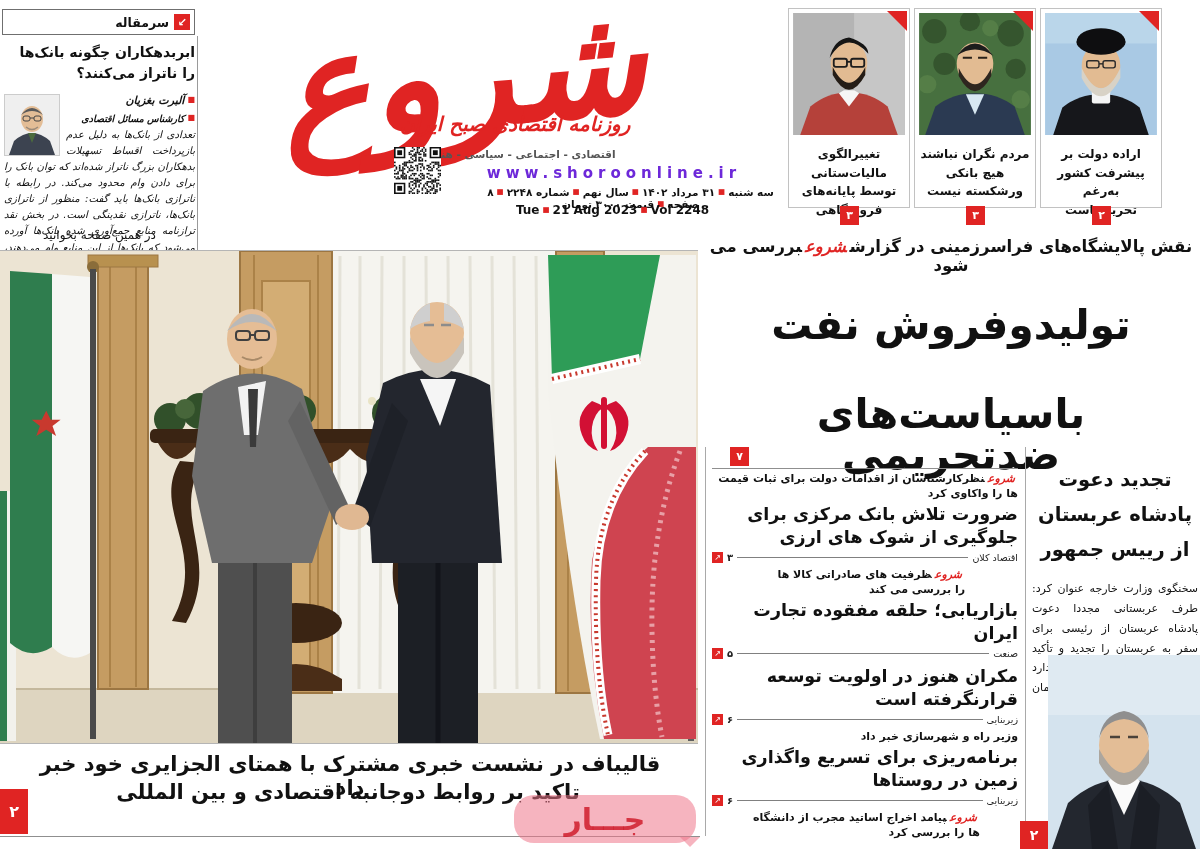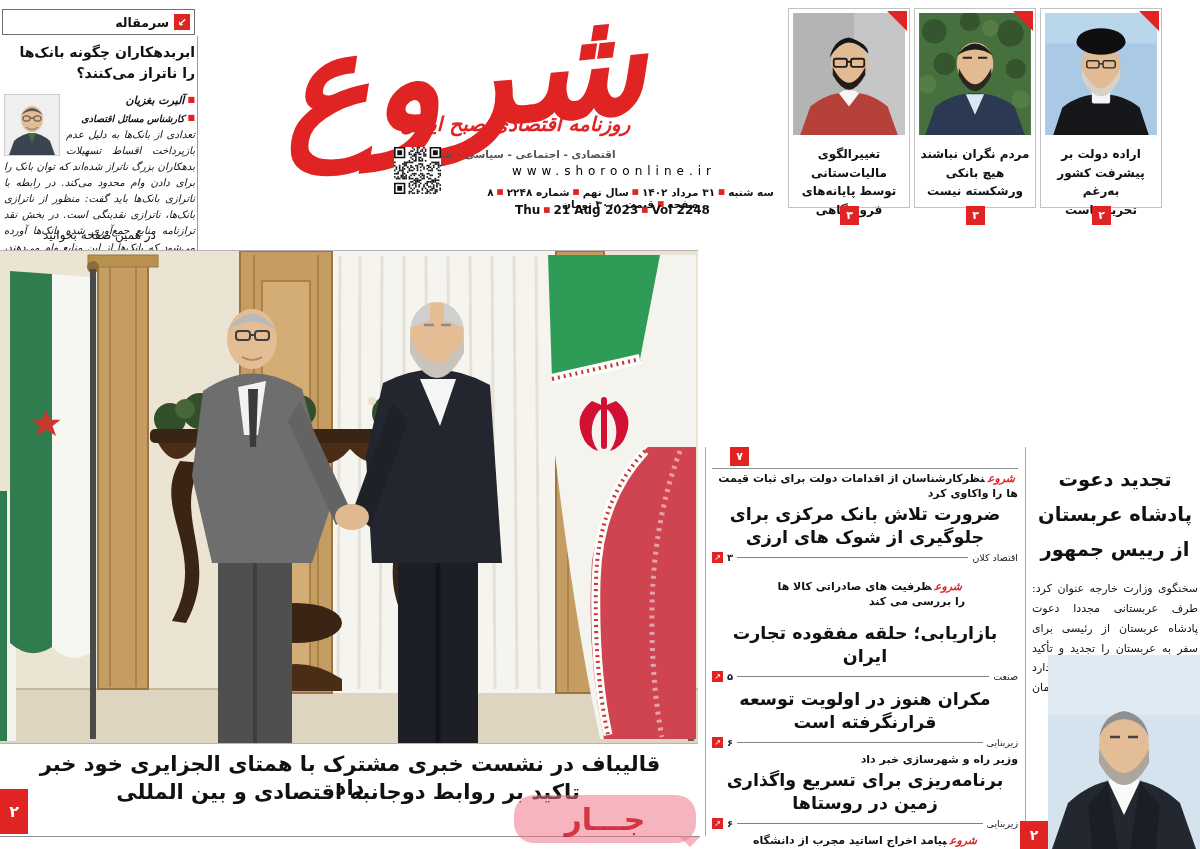--- a/index.html
+++ b/index.html
@@ -28,22 +28,22 @@
 
   
   .logo{position:absolute;left:238px;top:-28px;width:450px;text-align:center;color:#e02423;
         font-size:148px;font-weight:bold;transform:rotate(-5deg);line-height:1.4;
         font-style:italic;letter-spacing:-4px;}
   .tagline{position:absolute;right:450px;top:112px;width:350px;text-align:left;color:#e02423;
            font-size:20px;font-weight:bold;font-style:italic;}
   .cats{position:absolute;right:455px;top:148px;width:320px;text-align:left;color:#555;
         font-size:10.5px;font-weight:bold;}
   .qr{position:absolute;left:394px;top:147px;width:47px;height:47px;}
-  .url{position:absolute;left:446px;top:164px;width:336px;text-align:center;color:#000000;
-       font-size:12px;font-weight:normal;letter-spacing:5px;direction:ltr;}
+  .url{position:absolute;left:446px;top:164px;width:336px;text-align:center;color:#6d28d9;
+       font-size:15px;font-weight:bold;letter-spacing:5px;direction:ltr;}
   .dateline{position:absolute;left:458px;top:186px;width:345px;text-align:center;
             font-size:10.5px;font-weight:bold;}
   .dateline-en{position:absolute;left:440px;top:203px;width:345px;text-align:center;
                font-size:12px;font-weight:bold;direction:ltr;}
   .sq{color:#e02423;font-size:7.5px;vertical-align:2px;margin:0 3px;}
 
   
   .tbox{position:absolute;top:8px;width:122px;height:200px;border:1px solid #c2c2c2;
         background:#fff;box-sizing:border-box;padding:4px;}
   .tbox .corner{position:absolute;top:2px;right:2px;width:0;height:0;
@@ -73,21 +73,21 @@
   .wm{position:absolute;left:514px;top:795px;width:182px;height:48px;
       background:rgba(238,118,138,0.55);border-radius:20px;display:flex;align-items:center;
       justify-content:center;color:rgba(205,20,35,0.8);font-size:30px;font-weight:bold;}
   .wm::after{content:'';position:absolute;right:-4px;bottom:-14px;width:0;height:0;
       border:10px solid transparent;border-top-color:rgba(238,118,138,0.55);}
 
   
   .midcol{position:absolute;left:712px;top:468px;width:306px;border-top:1px solid #8f8f8f;}
   .entry{padding-top:3px;}
   .e-kicker{font-size:11px;font-weight:bold;text-align:right;line-height:1.35;}
-  .e-headline{font-size:17.5px;font-weight:bold;text-align:center;line-height:1.32;
+  .e-headline{font-size:17.5px;font-weight:bold;line-height:1.32;
               margin:1px 0 2px;}
   .e-div{display:flex;align-items:center;gap:4px;font-size:9.5px;color:#222;height:14px;}
   .e-div .line{flex:1;border-top:1px solid #808080;}
   .e-num{font-size:10px;font-weight:bold;}
   .jump{width:11px;height:11px;background:#e02423;color:#fff;font-size:8px;line-height:11px;
         text-align:center;flex:0 0 auto;}
 
   
   .rightcol{position:absolute;left:1032px;top:462px;width:166px;}
   .rc-title{font-size:19.5px;font-weight:bold;text-align:center;line-height:1.8;}
@@ -393,21 +393,21 @@
       <rect x="14" y="28" width="1" height="1" fill="#111"></rect>
       <rect x="17" y="28" width="1" height="1" fill="#111"></rect>
       <rect x="19" y="28" width="1" height="1" fill="#111"></rect>
       <rect x="20" y="28" width="1" height="1" fill="#111"></rect>
       <rect x="22" y="28" width="1" height="1" fill="#111"></rect>
       <rect x="24" y="28" width="1" height="1" fill="#111"></rect>
       <rect x="25" y="28" width="1" height="1" fill="#111"></rect>
     </svg>
   <div class="url" id="url-spaced">www.shoroonline.ir</div>
   <div class="dateline rtl"><span>سه شنبه</span><span class="sq">■</span><span>۳۱ مرداد ۱۴۰۲</span><span class="sq">■</span><span>سال نهم</span><span class="sq">■</span><span>شماره ۲۲۴۸</span><span class="sq">■</span><span>۸ صفحه</span><span class="sq">■</span><span>قیمت ۳۰۰۰ تومان</span></div>
-  <div class="dateline-en"><span>Thu</span><span class="sq">■</span><span>21 Aug 2023</span><span class="sq">■</span><span>Vol 2248</span></div>
+  <div class="dateline-en"><span>Tue</span><span class="sq">■</span><span>21 Aug 2023</span><span class="sq">■</span><span>Vol 2248</span></div>
 
   <div class="tbox" style="left:1040px;">
     <div class="corner"></div>
     <svg class="tphoto" viewBox="0 0 110 120">
       <rect width="110" height="120" fill="#a9c9e4"></rect>
         <rect width="110" height="30" fill="#bad6ea"></rect>
       <path d="M8,120 L17,93 Q33,80 55,80 Q77,80 93,93 L102,120 Z" fill="#16171b"></path>
       <rect x="46" y="76" width="18" height="13" rx="2" fill="#f4f4f4"></rect>
       <ellipse cx="55" cy="52" rx="19" ry="22" fill="#e2bb92"></ellipse>
       <path d="M36,54 Q55,94 74,54 L74,64 Q55,100 36,64 Z" fill="#d8d2c6"></path>
@@ -459,20 +459,27 @@
       <path d="M36,44 Q53,16 74,40 Q74,30 55,24 Q40,26 36,44 Z" fill="#151515"></path>
       <path d="M39,53 Q55,84 71,53 L71,61 Q55,90 39,61 Z" fill="#241c16"></path>
       <rect x="40" y="45" width="13" height="8" rx="2" fill="none" stroke="#1d1d1d" stroke-width="1.8"></rect>
       <rect x="57" y="45" width="13" height="8" rx="2" fill="none" stroke="#1d1d1d" stroke-width="1.8"></rect>
       <line x1="53" y1="48" x2="57" y2="48" stroke="#1d1d1d" stroke-width="1.8"></line>
     </svg>
     <div class="ttitle rtl">تغییرالگوی مالیات‌ستانی توسط پایانه‌های فروشگاهی</div>
   </div>
   <div class="badge" style="left:840px;top:206px;width:19px;height:19px;font-size:11px;">۳</div>
 
+  <div class="lead rtl">
+    <div class="lead-kicker">
+      <span>نقش پالایشگاه‌های فراسرزمینی در گزارش</span><span class="brand">شروع</span><span>بررسی می شود</span>
+    </div>
+    <div class="lead-line l1">تولیدوفروش نفت</div>
+    <div class="lead-line l2">باسیاست‌های ضدتحریمی</div>
+  </div>
 
   <svg class="mainphoto" viewBox="0 0 698 492">
     <rect width="698" height="492" fill="#ece4d3"></rect>
     <rect y="438" width="698" height="54" fill="#ded5c0"></rect>
     <line x1="0" y1="438" x2="698" y2="438" stroke="#c4b89d" stroke-width="2"></line>
 
     <g>
       <rect x="325" y="0" width="240" height="442" fill="#f5f4ef"></rect>
       <g stroke="#e4e2d8" stroke-width="3">
         <line x1="340" y1="5" x2="338" y2="438"></line>
@@ -614,21 +621,21 @@
       <div class="e-headline">ضرورت تلاش بانک مرکزی برای جلوگیری از شوک های ارزی</div>
       <div class="e-div">
         <span>اقتصاد کلان</span>
         <span class="line"></span>
         <span class="e-num">۳</span>
         <span class="jump">↗</span>
       </div>
     </div>
 
     <div class="entry">
-      <div class="e-kicker" style="width:200px;margin:12px auto;">
+      <div class="e-kicker" style="width:200px;margin:0 auto;">
         <span></span><span class="brand">شروع</span><span>ظرفیت های صادراتی کالا ها را بررسی می کند</span>
       </div>
       <div class="e-headline">بازاریابی؛ حلقه مفقوده تجارت ایران</div>
       <div class="e-div">
         <span>صنعت</span>
         <span class="line"></span>
         <span class="e-num">۵</span>
         <span class="jump">↗</span>
       </div>
     </div>

